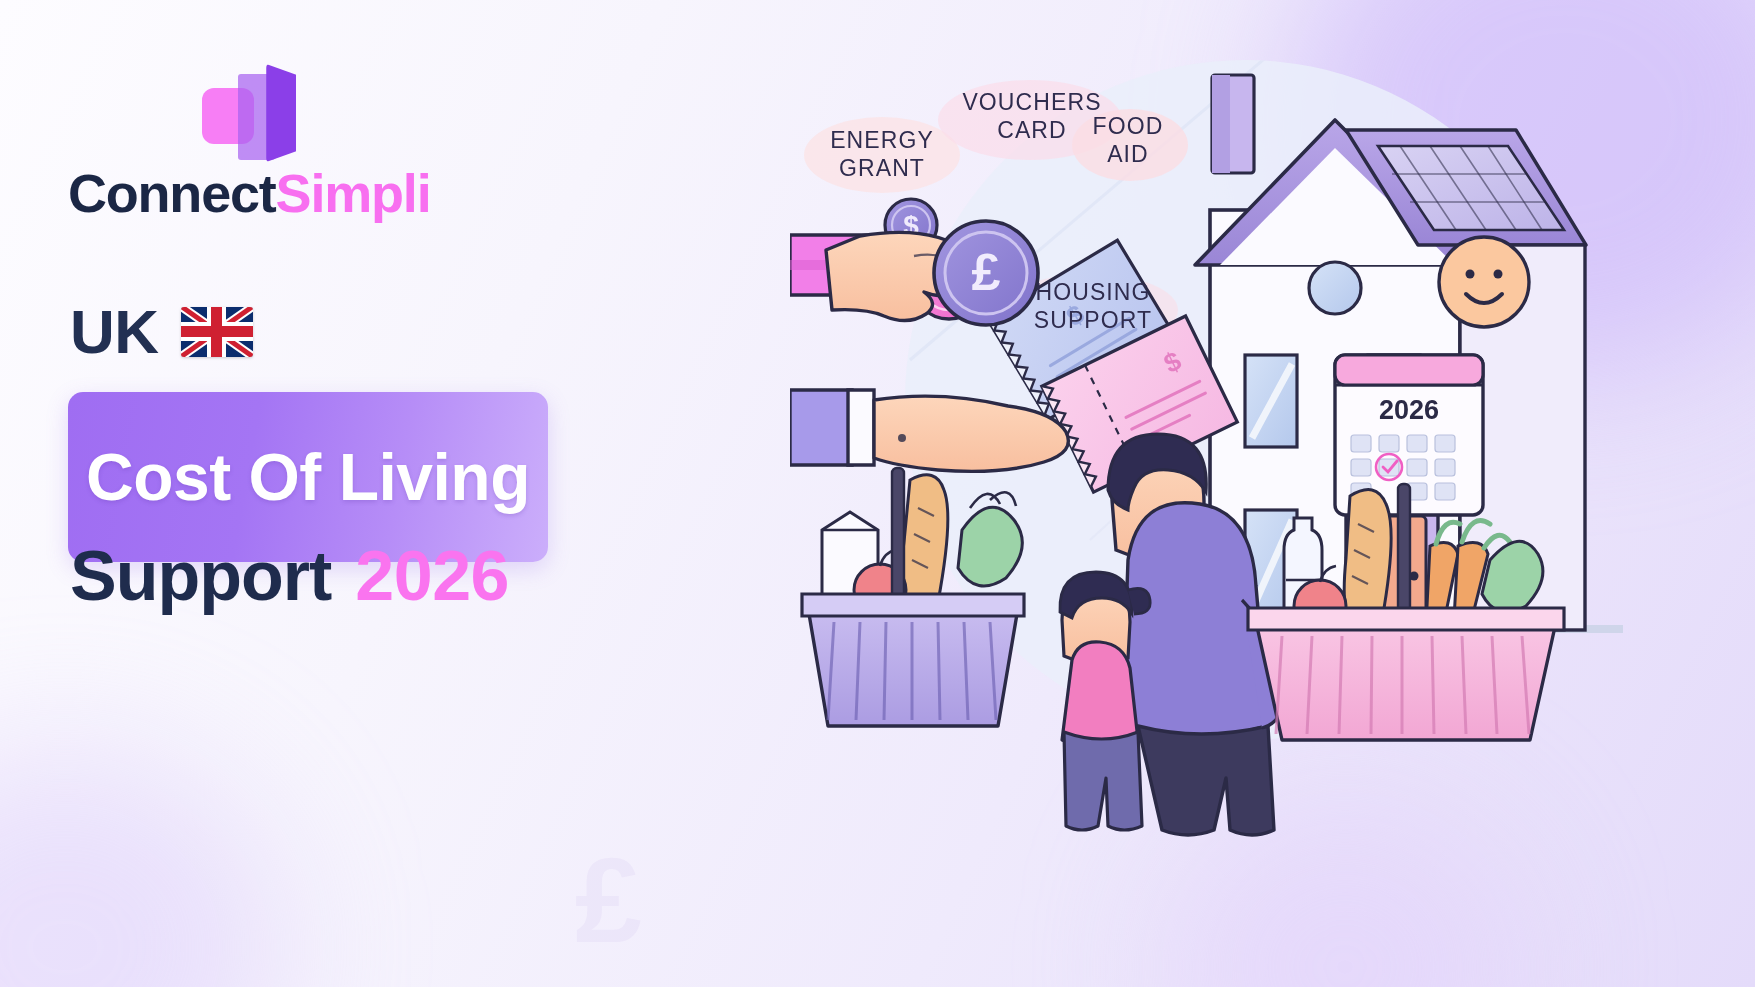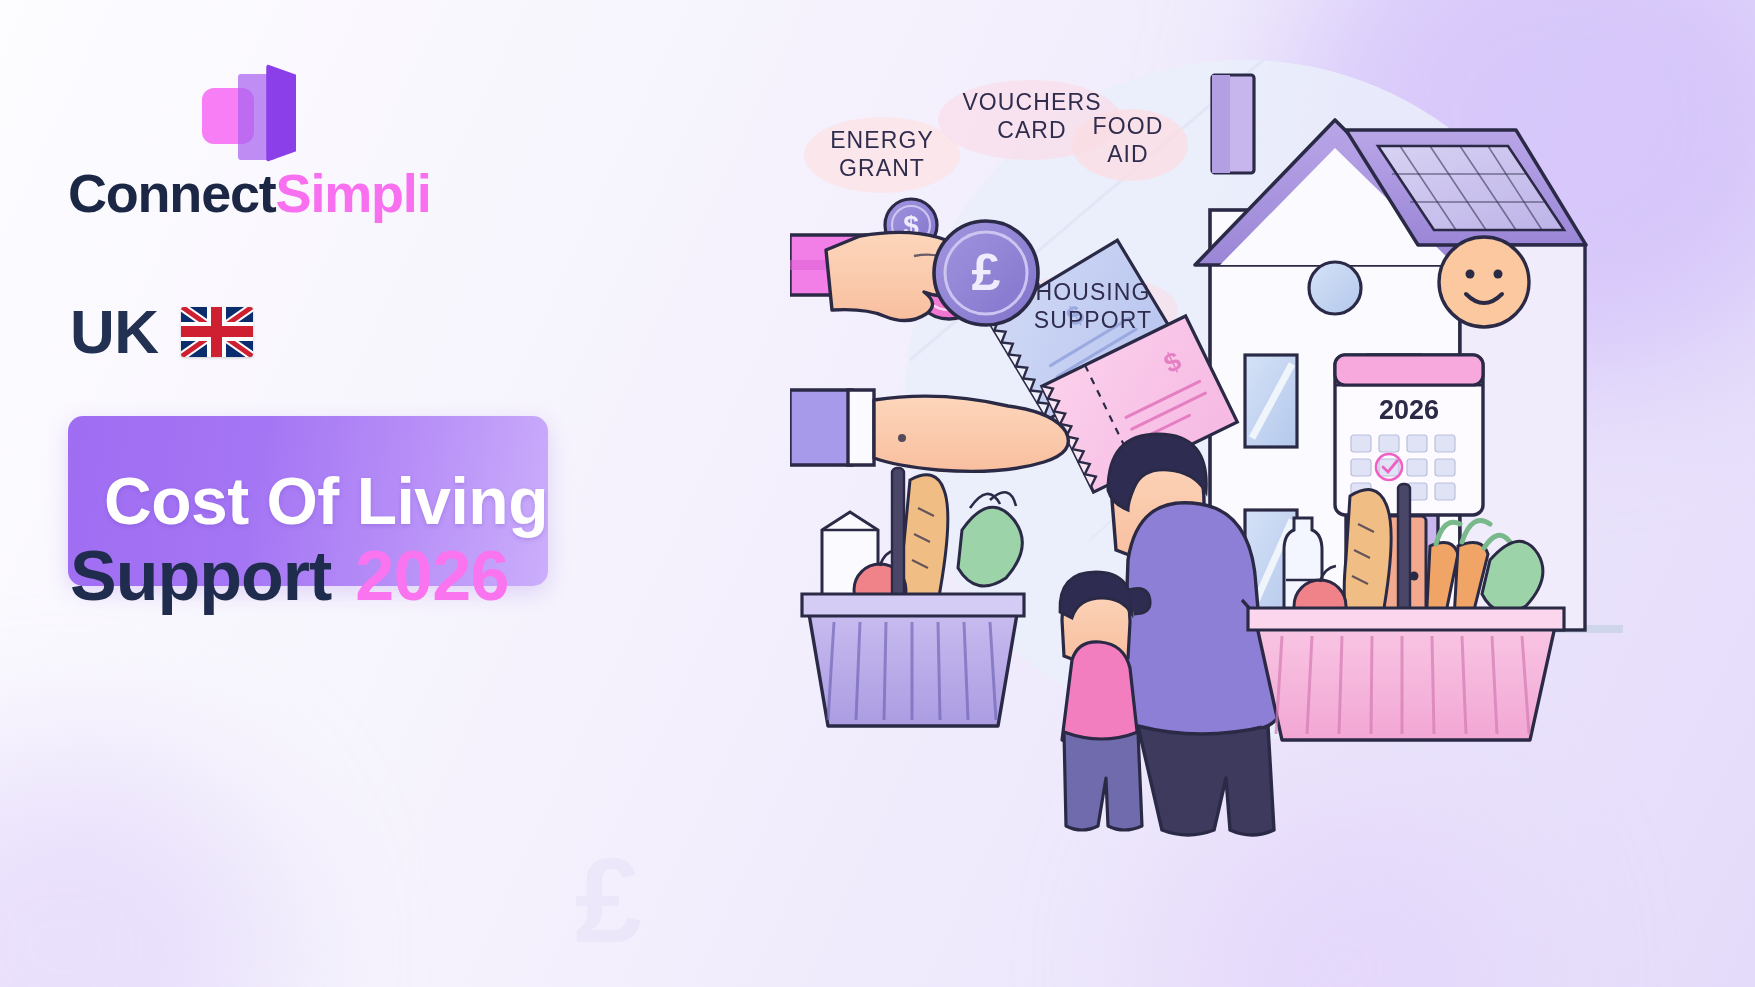--- a/index.html
+++ b/index.html
@@ -46,24 +46,24 @@
   .f-dw1 { width:104px; height:9px; background:#fff; left:-16px; top:20px; transform:rotate(35deg); }
   .f-dw2 { width:104px; height:9px; background:#fff; left:-16px; top:20px; transform:rotate(-35deg); }
   .f-dr1 { width:104px; height:5px; background:#cf2031; left:-16px; top:22px; transform:rotate(35deg); }
   .f-dr2 { width:104px; height:5px; background:#cf2031; left:-16px; top:22px; transform:rotate(-35deg); }
   .f-vw { width:19px; height:50px; background:#fff; left:26px; top:0; }
   .f-hw { width:72px; height:19px; background:#fff; left:0; top:15px; }
   .f-vr { width:11px; height:50px; background:#cf2031; left:30px; top:0; }
   .f-hr { width:72px; height:11px; background:#cf2031; left:0; top:19px; }
 
   .badge {
-    position:absolute; left:68px; top:416px; width:480px; height:170px;
+    position:absolute; left:68px; top:392px; width:480px; height:170px;
     background:linear-gradient(100deg,#9f6df2 0%,#a475f4 38%,#b68df7 68%,#cbaefb 100%);
     border-radius:15px; box-shadow:0 7px 22px rgba(140,96,232,.22);
-    display:flex; align-items:center; justify-content:flex-end;
+    display:flex; align-items:center; justify-content:center;
   }
   .badge-txt {
     font-size:66px; font-weight:700; color:#ffffff; letter-spacing:-0.5px;
     text-shadow:0 2px 4px rgba(92,48,170,.22);
   }
   .sup-row { position:absolute; left:70px; top:536px; display:flex; align-items:baseline; gap:24px; }
   .sup-a { font-size:70px; font-weight:700; color:#1f2c4d; letter-spacing:-1px; }
   .sup-b { font-size:70px; font-weight:700; color:#fa74ef; letter-spacing:-0.5px; }
 
   

